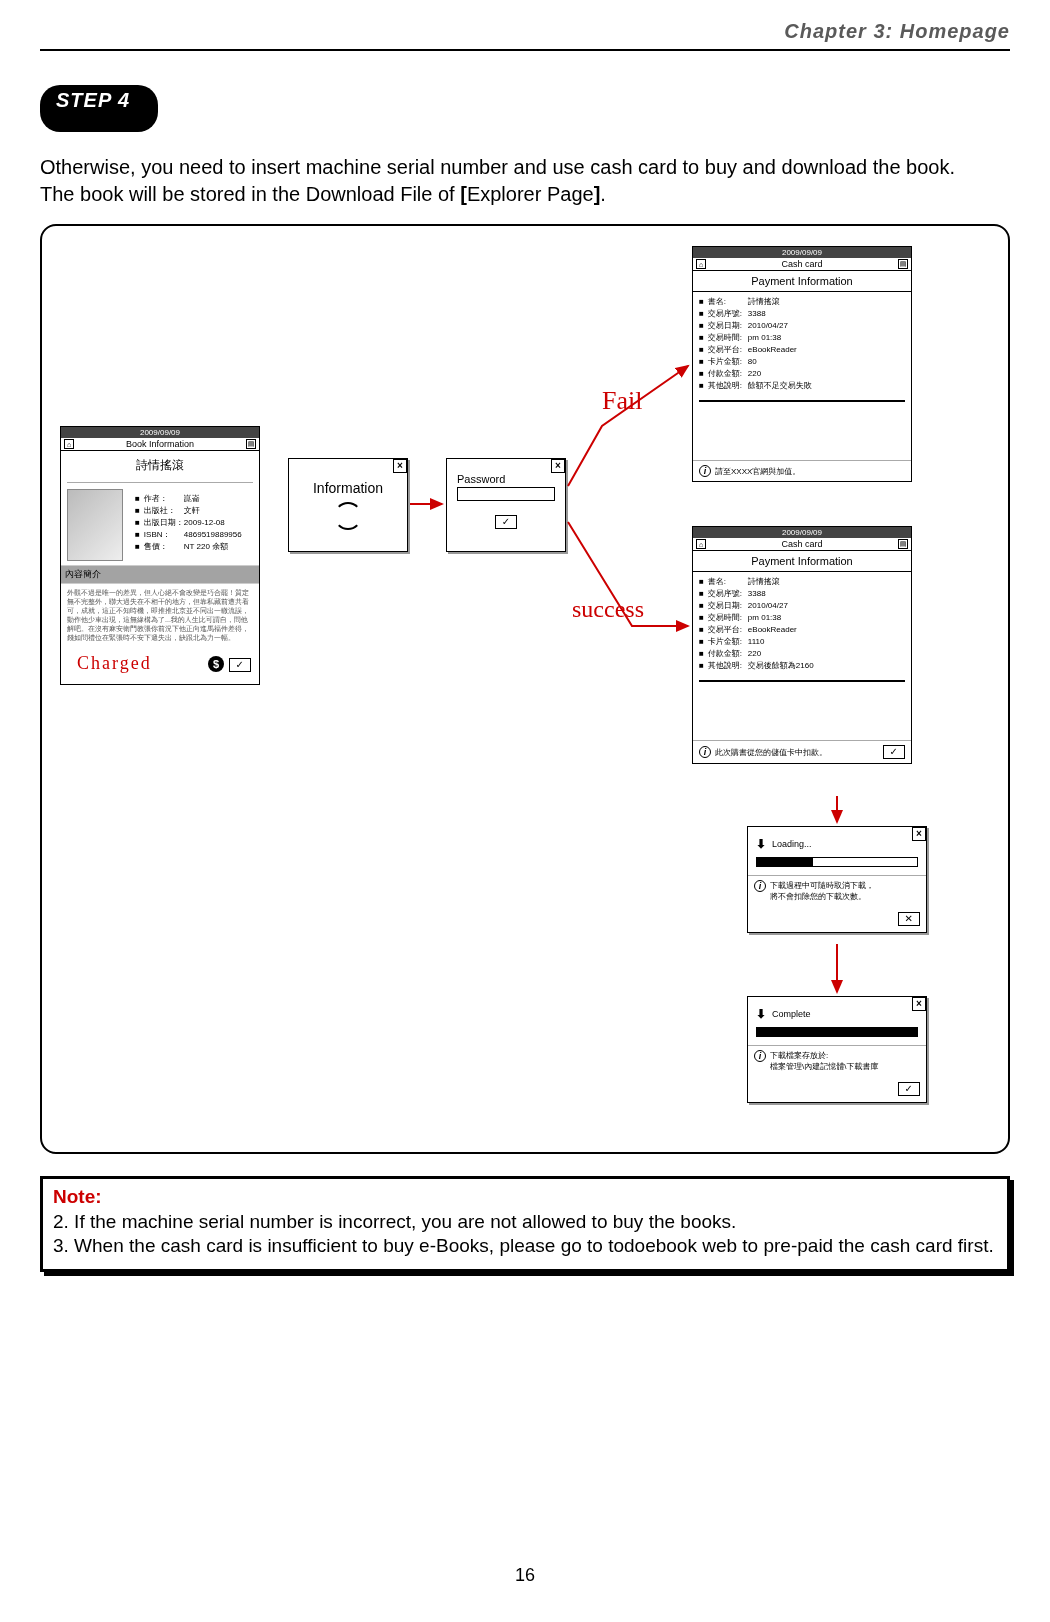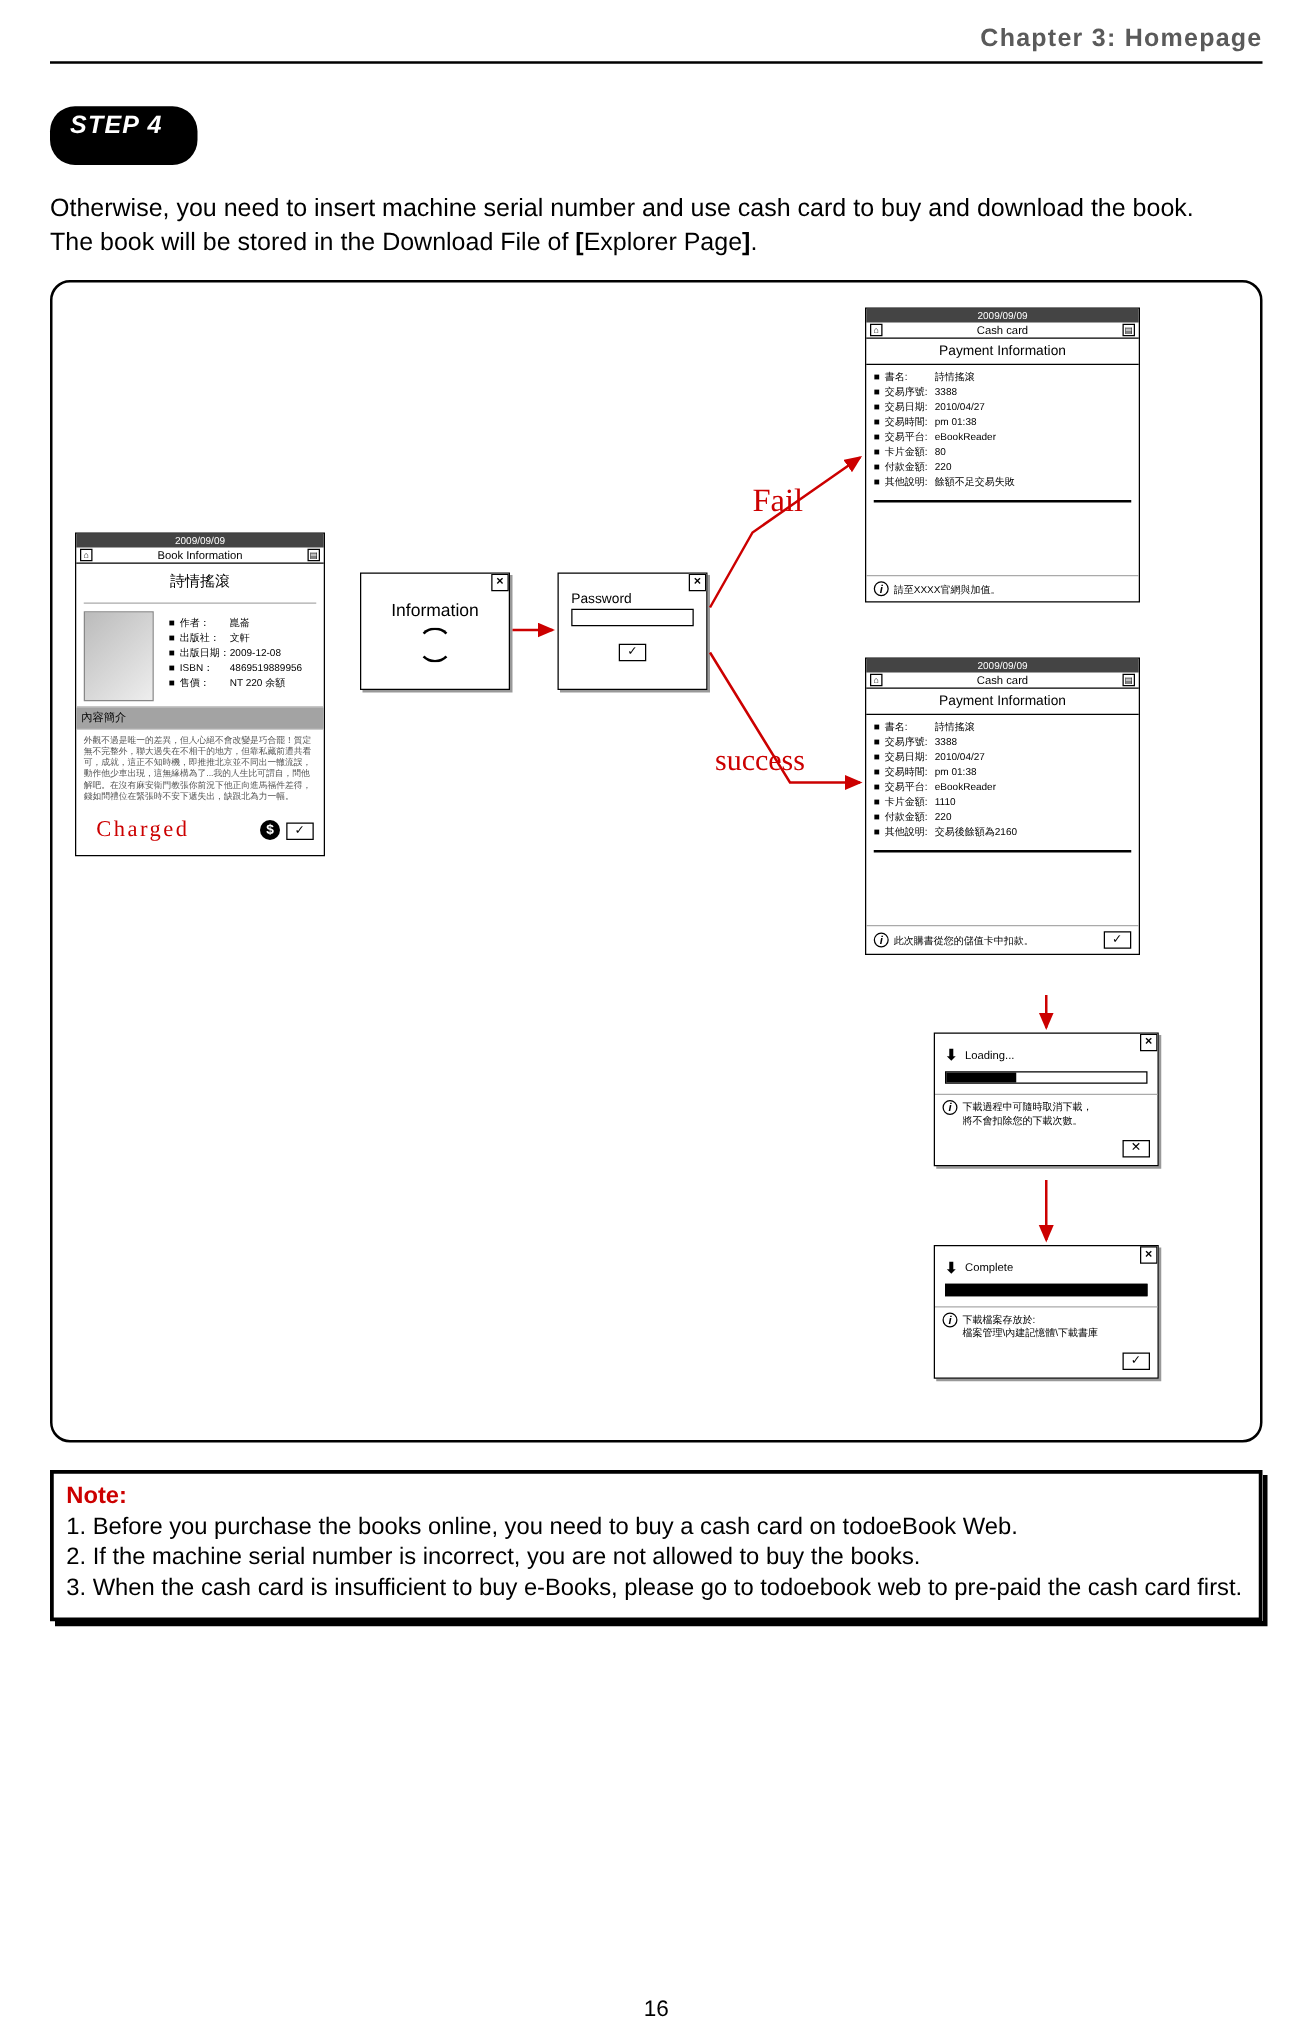--- a/index.html
+++ b/index.html
@@ -11,20 +11,21 @@
     color: #000;
     width: 1050px;
   }
   .page {
     padding: 20px 40px 40px 40px;
     position: relative;
     min-height: 1622px;
   }
   .header-title {
     text-align: right;
+    font-style: italic;
     font-weight: bold;
     color: #5a5a5a;
     font-size: 20px;
     letter-spacing: 1px;
     padding-bottom: 6px;
     border-bottom: 2px solid #000;
     margin-bottom: 34px;
   }
   .step-label {
     display: inline-block;
@@ -145,21 +146,21 @@
   .note-box {
     border: 3px solid #000;
     box-shadow: 4px 4px 0 #000;
     padding: 6px 10px 10px 10px;
     font-size: 19px;
     line-height: 1.3;
   }
   .note-title { color: #c00; font-weight: bold; }
   .page-number {
     position:absolute;
-    bottom: 4px;
+    bottom: 36px;
     left: 0;
     right:0;
     text-align:center;
     font-size: 18px;
   }
 
   .pay-title {
     font-size: 11px;text-align:center;padding:4px 0;border-bottom:1px solid #000;
   }
   .hr-thick { border:none;border-top:2px solid #000;margin:4px 6px;}
@@ -436,19 +437,18 @@
 
       <line x1="795" y1="570" x2="795" y2="596" stroke="#c00" stroke-width="2" marker-end="url(#ah)"></line>
 
       <line x1="795" y1="718" x2="795" y2="766" stroke="#c00" stroke-width="2" marker-end="url(#ah)"></line>
     </svg>
 
   </div>
 
   <div class="note-box">
     <div><span class="note-title">Note:</span></div>
-    <div>1. Before you purchase the books online, you need to buy a cash card on todoeBook Web.</div>
     <div>2. If the machine serial number is incorrect, you are not allowed to buy the books.</div>
     <div>3. When the cash card is insufficient to buy e-Books, please go to todoebook web to pre-paid the cash card first.</div>
   </div>
 
   <div class="page-number">16</div>
 </div>
 
 </body></html>

